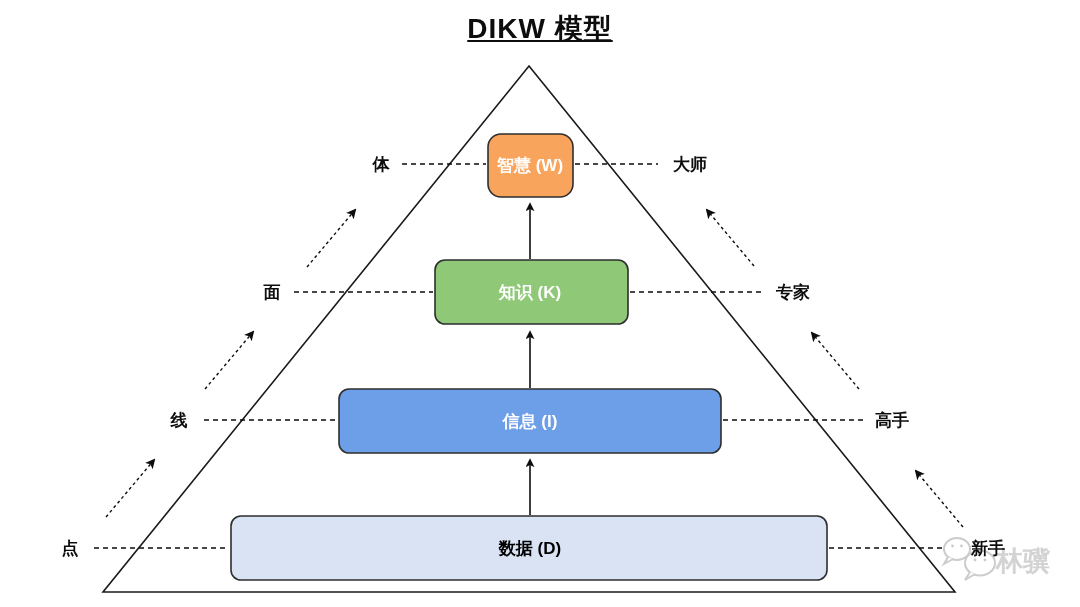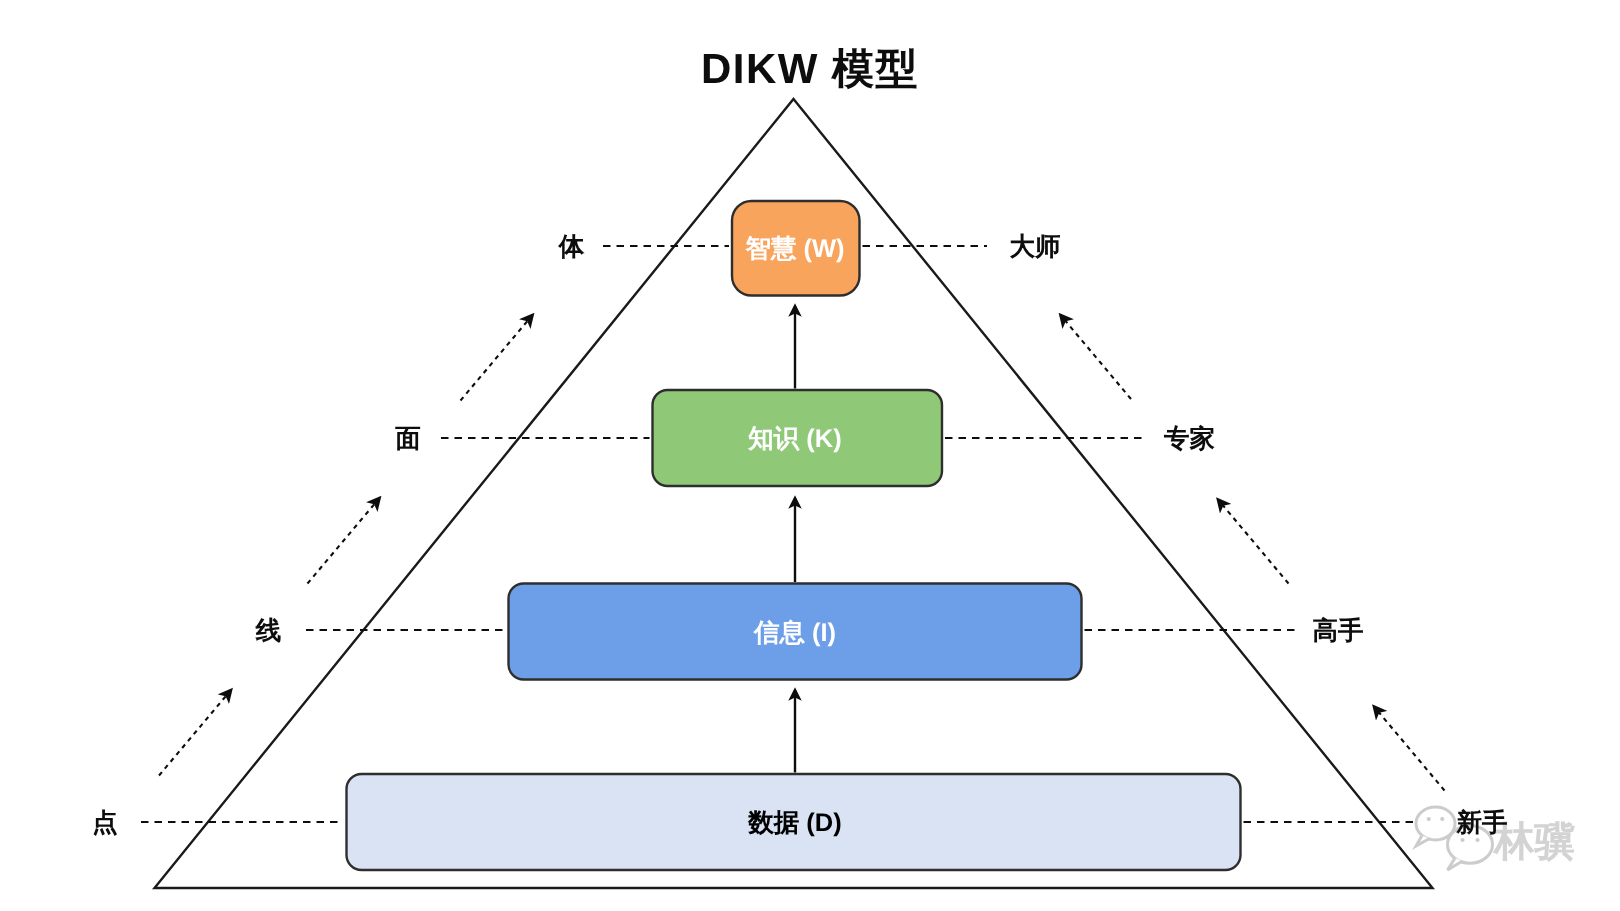--- a/index.html
+++ b/index.html
@@ -15,26 +15,27 @@
     position: relative;
     width: 1080px;
     height: 607px;
     background: #ffffff;
   }
   .diagram-title {
     position: absolute;
     top: 10px;
     left: 0;
     right: 0;
-    margin: 17px;
+    margin: 0;
     text-align: center;
     font-size: 28px;
     font-weight: bold;
     color: #0d0d0d;
     letter-spacing: 1px;
+    text-decoration: underline;
   }
   svg text {
     font-family: "Liberation Sans", sans-serif;
     font-weight: bold;
   }
   .level-label { font-size: 17px; fill: #0d0d0d; }
   .box-label   { font-size: 17px; }
   .wm-text     { font-size: 27px; fill: #d3d3d3; }
 </style>
 </head>

